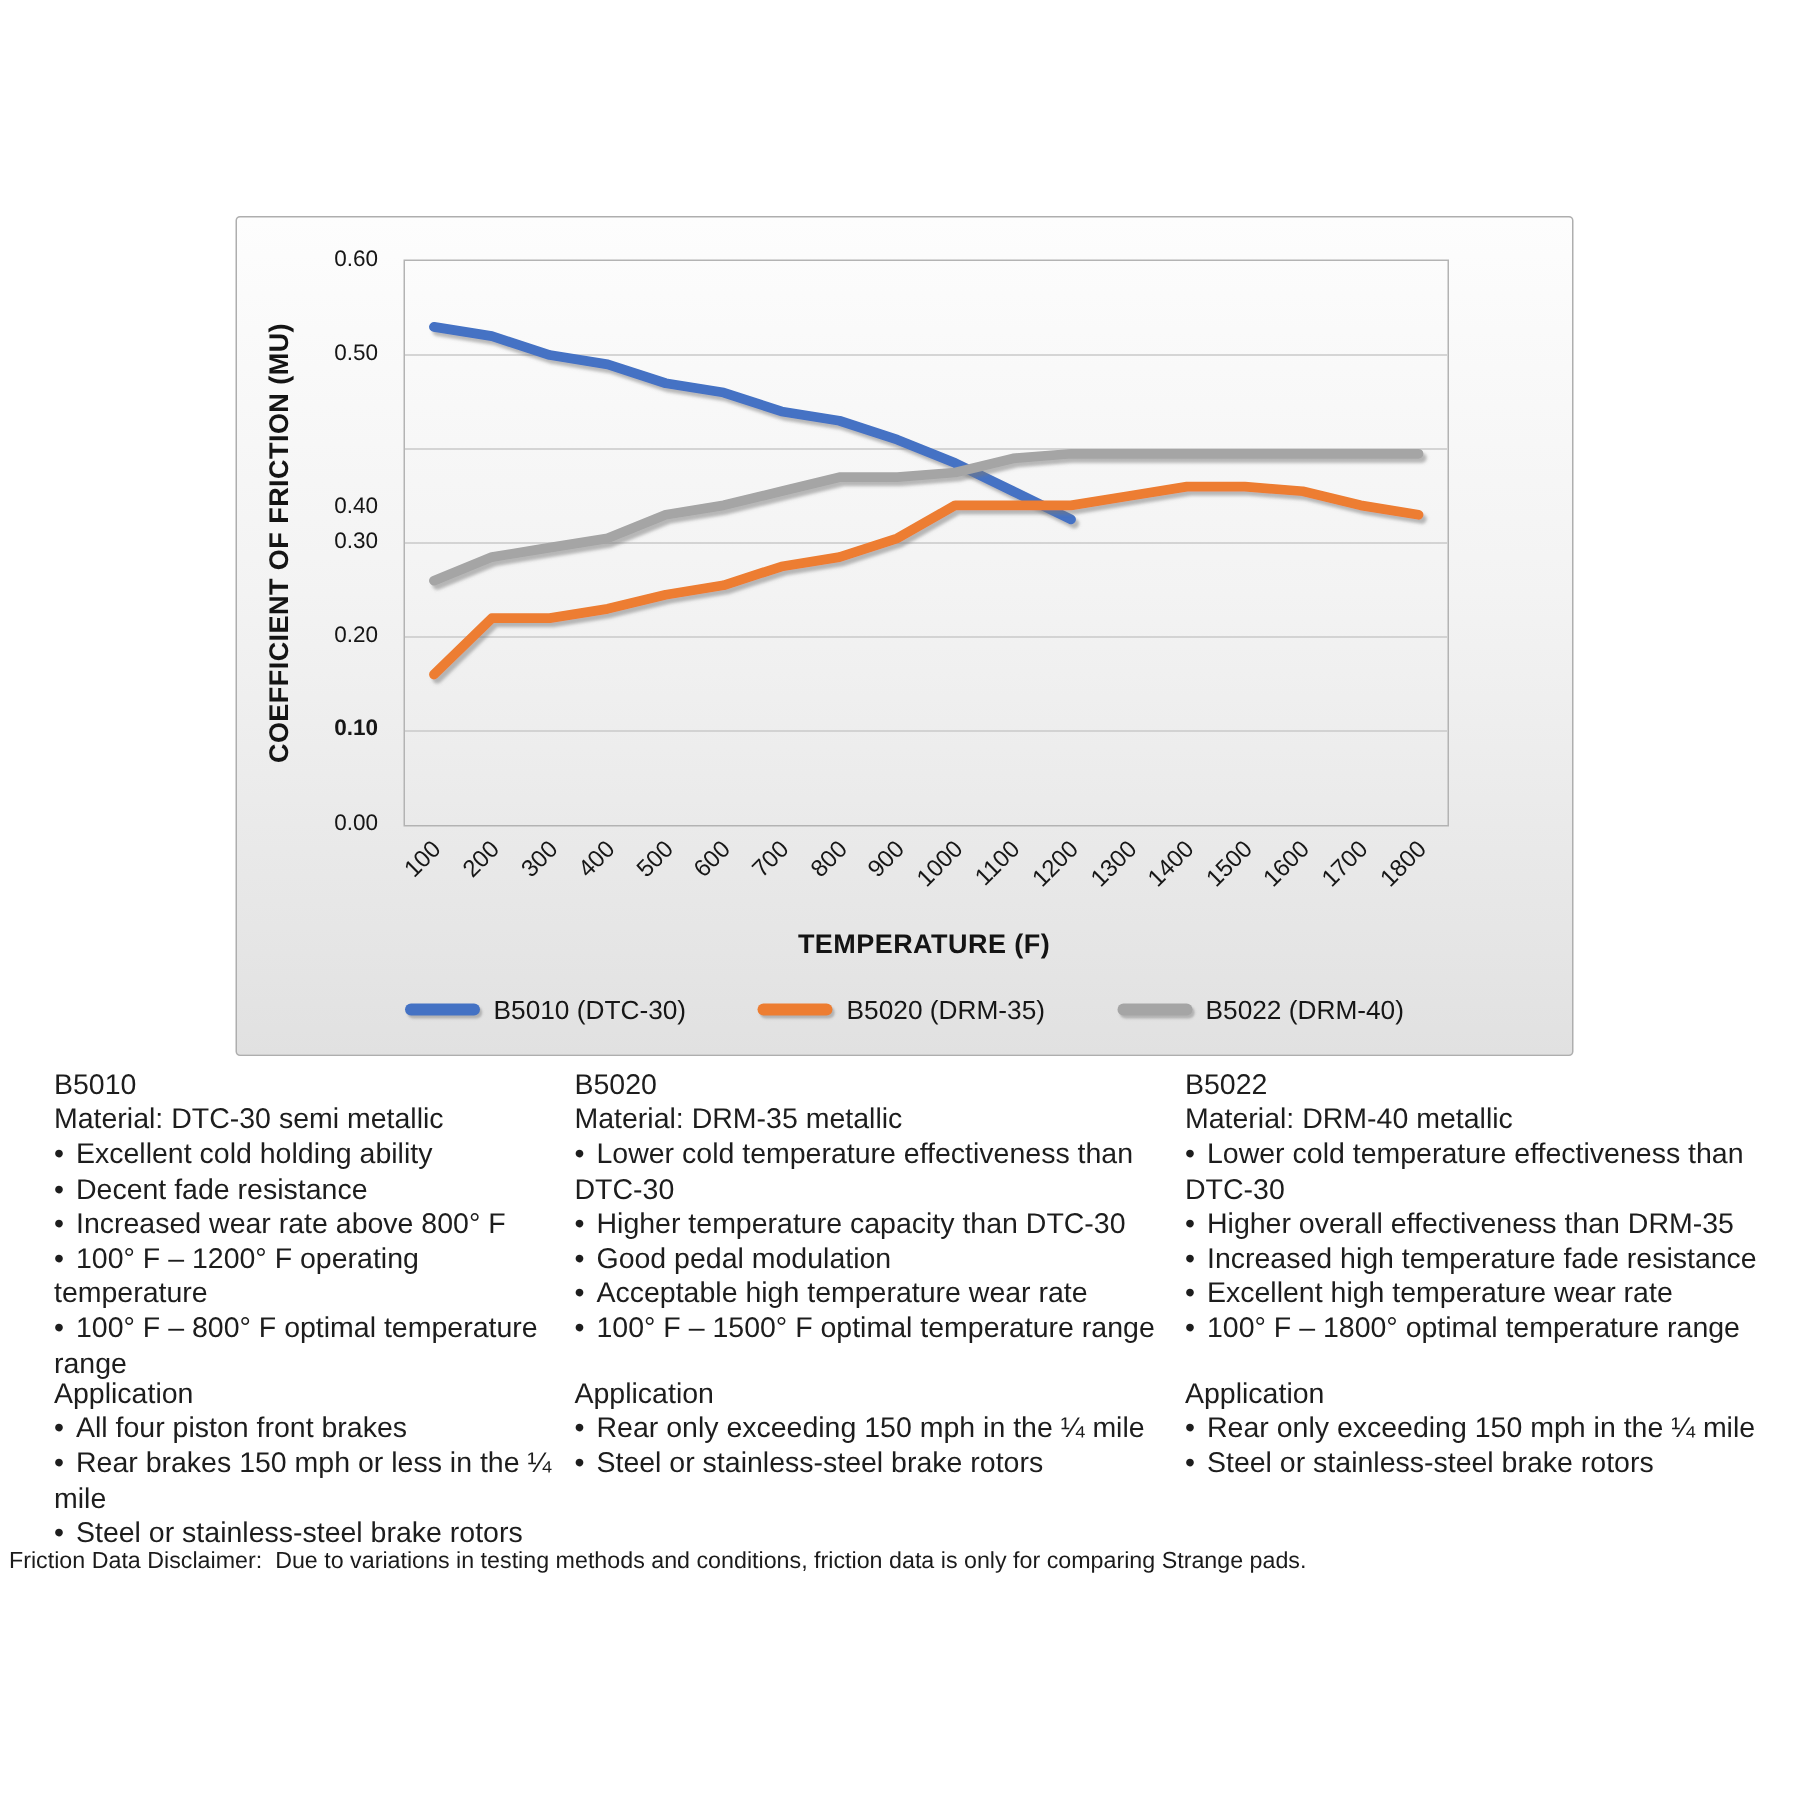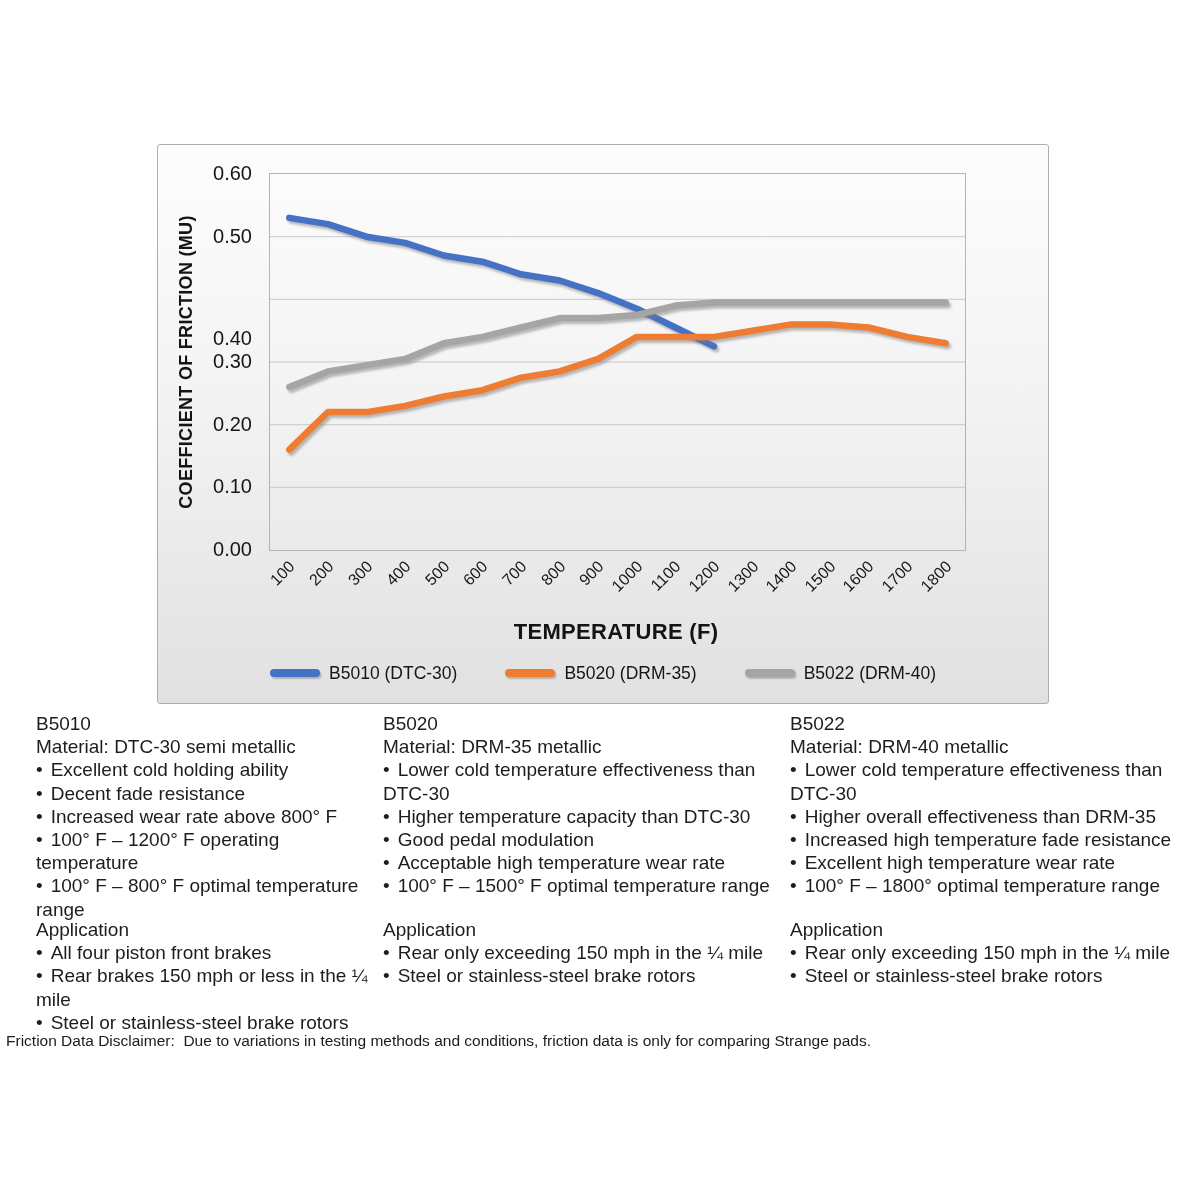--- a/index.html
+++ b/index.html
@@ -25,30 +25,30 @@
   .plot svg { display:block; }
 
   .y-axis-title {
     position:absolute; left:-169px; top:204px; width:400px; height:26px;
     transform:rotate(-90deg);
     text-align:center; font-weight:bold; font-size:18px; letter-spacing:0.3px;
     color:#141414; white-space:nowrap;
   }
   .y-tick {
     position:absolute; left:34px; width:60px; height:22px; line-height:22px;
-    text-align:right; font-size:20px; color:#161616;
+    text-align:right; font-size:15px; color:#161616;
   }
   .x-tick {
     position:absolute; width:72px; height:18px; line-height:18px;
     text-align:right; font-size:16px; color:#161616; white-space:nowrap;
     transform-origin:100% 50%; transform:rotate(-45deg);
   }
   .x-axis-title {
     position:absolute; left:258px; top:474px; width:400px;
-    text-align:center; font-weight:bold; font-size:22px; letter-spacing:0.3px;
+    text-align:center; font-weight:bold; font-size:18px; letter-spacing:0.3px;
     color:#141414;
   }
   .legend {
     position:absolute; left:0; right:0; top:517px; height:22px;
     display:flex; justify-content:center; align-items:center; gap:48px;
   }
   .legend-item { display:flex; align-items:center; gap:9px; font-size:17.5px; color:#161616; }
   .legend-swatch { width:50px; height:8px; border-radius:4px; box-shadow:1.5px 2px 1.5px rgba(120,120,120,0.45); }
 
   
@@ -71,21 +71,21 @@
 <div class="canvas">
 
   <div class="figure">
     <div class="y-axis-title">COEFFICIENT OF FRICTION (MU)</div>
     <div id="yticks">
         <div class="y-tick" style="top: 17px;">0.60</div>
         <div class="y-tick" style="top: 79.6667px;">0.50</div>
         <div class="y-tick" style="top: 142.333px; margin-top: 40px;">0.40</div>
         <div class="y-tick" style="top: 205px;">0.30</div>
         <div class="y-tick" style="top: 267.667px;">0.20</div>
-        <div class="y-tick" style="top: 330.333px;">0.10</div>
+        <div class="y-tick" style="top: 330.333px; font-weight: bold;">0.10</div>
         <div class="y-tick" style="top: 393px;">0.00</div>
       </div>
     <div class="plot">
       <svg id="plot-svg" width="695" height="376" viewBox="0 0 695 376">
           <defs>
             <filter id="lsh" x="-30%" y="-30%" width="160%" height="160%">
               <feDropShadow dx="2.2" dy="2.8" stdDeviation="1.1" flood-color="#777777" flood-opacity="0.5"></feDropShadow>
             </filter>
           </defs>
           <line x1="0" y1="62.7" x2="695" y2="62.7" stroke="#c9c9c9" stroke-width="1"></line>

